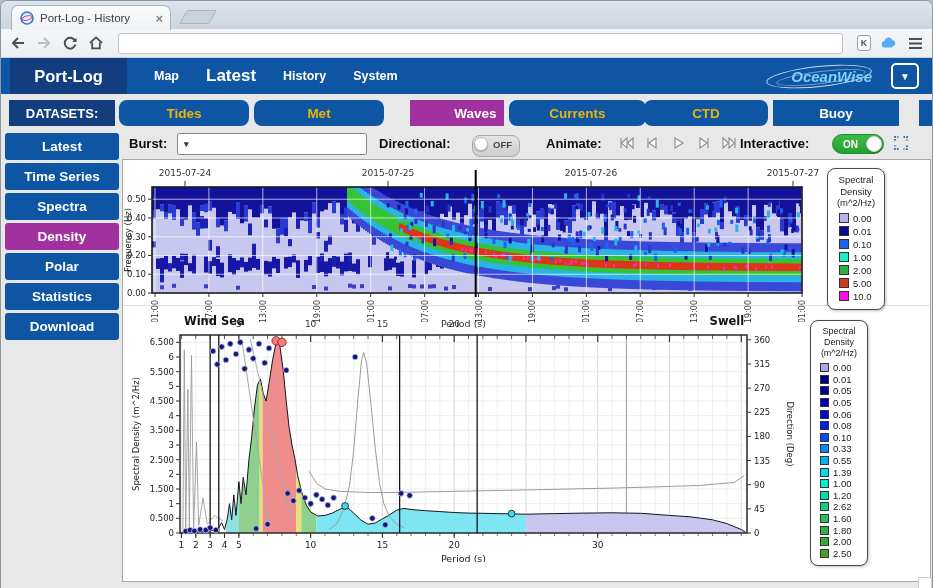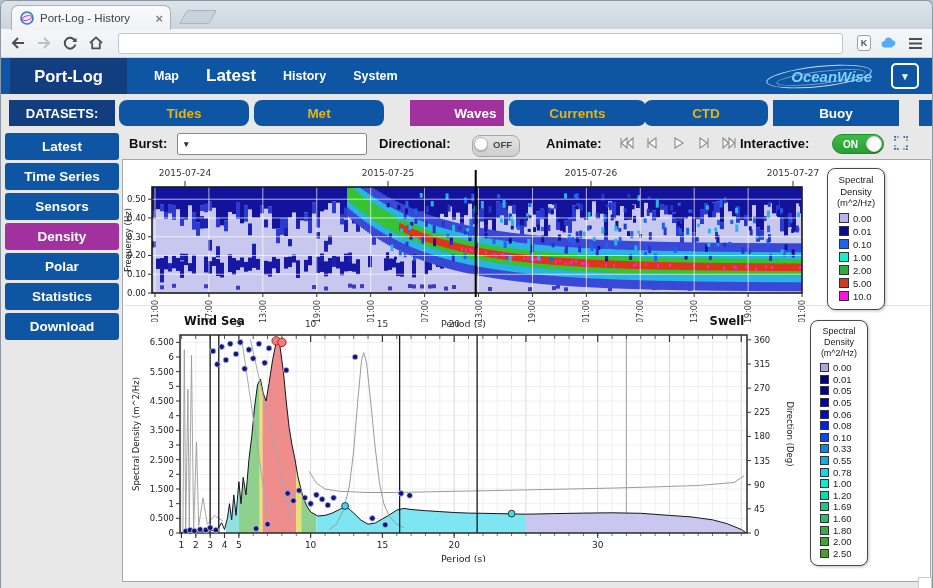--- a/index.html
+++ b/index.html
@@ -176,21 +176,21 @@
           <div class="ds-btn disabled" style="left: 508px; width: 137px;">Currents</div>
           <div class="ds-btn disabled" style="left: 643px; width: 124px;">CTD</div>
           <div class="ds-btn normal" style="left: 772px; width: 126px;">Buoy</div>
         </div>
       <div class="ds-sliver"></div>
     </div>
 
     <div class="sidebar" id="sidebar">
         <div class="side-btn">Latest</div>
         <div class="side-btn">Time Series</div>
-        <div class="side-btn">Sensors</div>
+        <div class="side-btn">Spectra</div>
         <div class="side-btn active">Density</div>
         <div class="side-btn">Polar</div>
         <div class="side-btn">Statistics</div>
         <div class="side-btn">Download</div>
       </div>
 
     <div class="controls">
       <span class="ctl-label" style="left:7px">Burst:</span>
       <div class="burst-select">
         <span class="sel-arrow">▾</span>
@@ -2204,33 +2204,33 @@
             <div class="lg-row">
               <span class="lg-swatch" style="background: rgb(12, 134, 245);"></span>
               <span class="lg-label">0.33</span>
             </div>
             <div class="lg-row">
               <span class="lg-swatch" style="background: rgb(0, 180, 240);"></span>
               <span class="lg-label">0.55</span>
             </div>
             <div class="lg-row">
               <span class="lg-swatch" style="background: rgb(0, 224, 240);"></span>
-              <span class="lg-label">0.78</span>
+              <span class="lg-label">1.39</span>
             </div>
             <div class="lg-row">
               <span class="lg-swatch" style="background: rgb(0, 240, 208);"></span>
               <span class="lg-label">1.00</span>
             </div>
             <div class="lg-row">
               <span class="lg-swatch" style="background: rgb(0, 224, 168);"></span>
               <span class="lg-label">1.20</span>
             </div>
             <div class="lg-row">
               <span class="lg-swatch" style="background: rgb(16, 208, 128);"></span>
-              <span class="lg-label">1.69</span>
+              <span class="lg-label">2.62</span>
             </div>
             <div class="lg-row">
               <span class="lg-swatch" style="background: rgb(40, 192, 96);"></span>
               <span class="lg-label">1.60</span>
             </div>
             <div class="lg-row">
               <span class="lg-swatch" style="background: rgb(52, 176, 72);"></span>
               <span class="lg-label">1.80</span>
             </div>
             <div class="lg-row">

